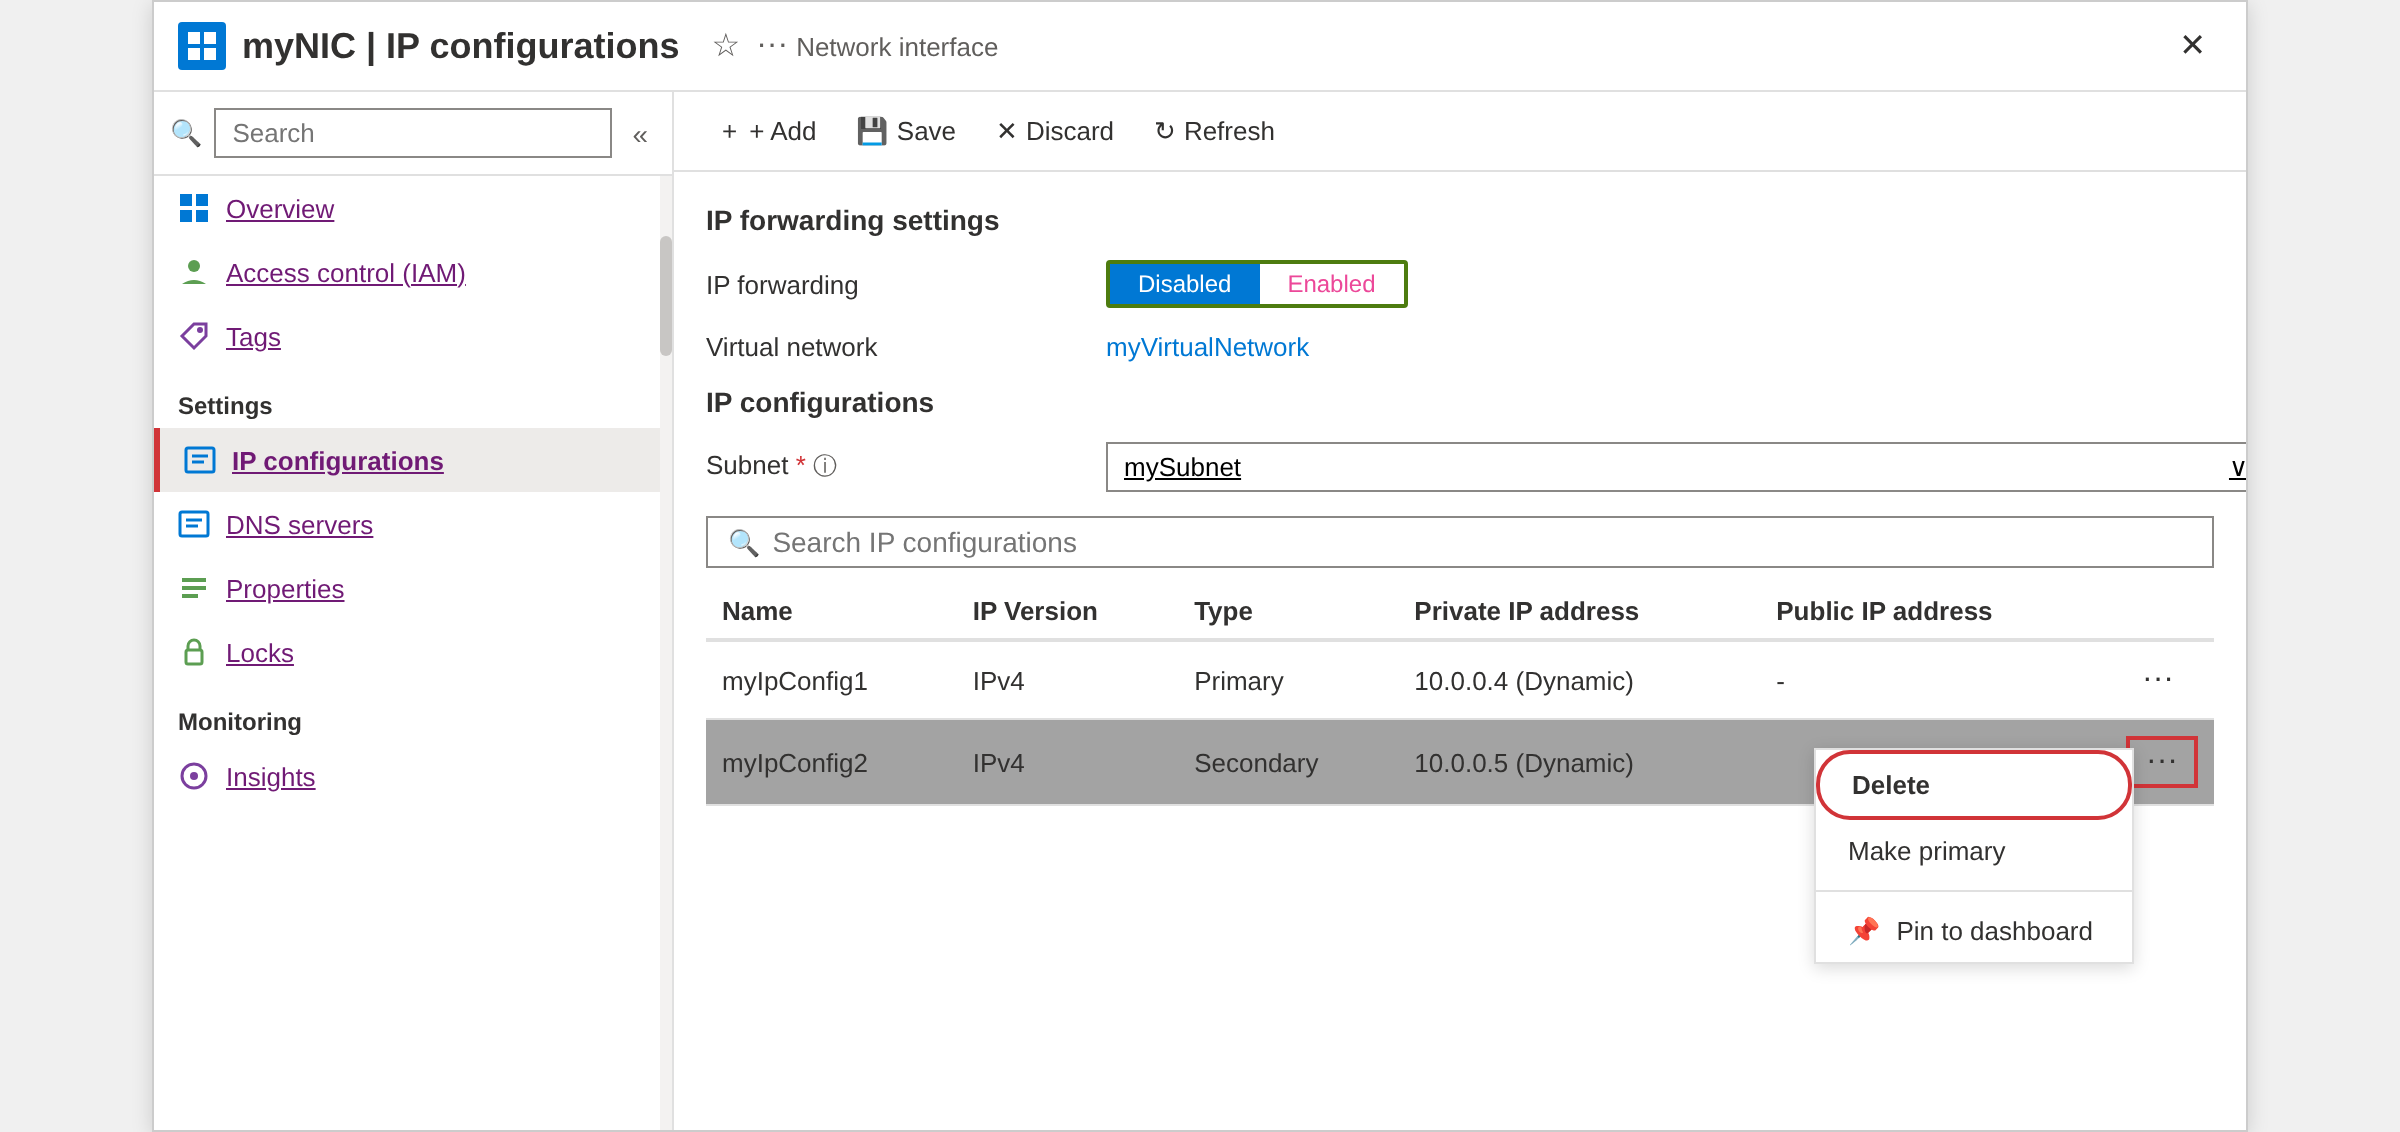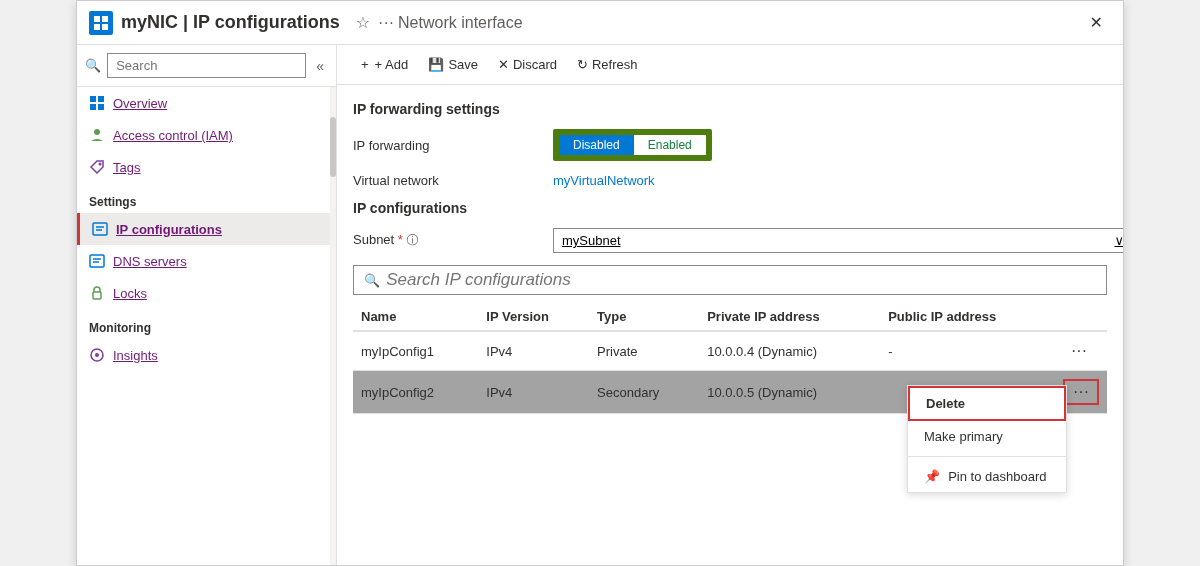--- a/index.html
+++ b/index.html
@@ -24,37 +24,37 @@
     .nav-icon { width: 16px; height: 16px; display: flex; align-items: center; justify-content: center; flex-shrink: 0; }
     .section-label { padding: 12px 12px 4px; font-weight: 700; font-size: 12px; color: #323130; }
     .nav-border-left { border-left: 3px solid #d13438; }
     .content-area { flex: 1; overflow-y: auto; padding: 0; display: flex; flex-direction: column; }
     .toolbar { display: flex; align-items: center; padding: 8px 16px; border-bottom: 1px solid #e0e0e0; gap: 4px; }
     .toolbar-btn { display: flex; align-items: center; gap: 4px; padding: 4px 8px; cursor: pointer; color: #323130; border: none; background: none; font-size: 13px; }
     .content-body { padding: 16px; flex: 1; }
     .section-title { font-size: 14px; font-weight: 600; color: #323130; margin-bottom: 12px; }
     .form-row { display: flex; align-items: center; margin-bottom: 12px; }
     .form-label { width: 200px; color: #323130; flex-shrink: 0; }
-    .toggle-group { display: flex; border-radius: 2px; overflow: hidden; border: 6px solid #4d7c0f; }
+    .toggle-group { display: flex; border-radius: 2px; overflow: hidden; border: 2px solid #4d7c0f; }
     .toggle-btn { padding: 3px 14px; font-size: 12px; cursor: pointer; }
     .toggle-btn.active { background: #0078d4; color: #fff; }
-    .toggle-btn.inactive { background: #fff; color: #15803d; }
+    .toggle-btn.inactive { background: #fff; color: #ec4899; }
     .link-text { color: #0078d4; cursor: pointer; text-decoration: none; }
     .subnet-dropdown { display: flex; align-items: center; border: 1px solid #8a8886; padding: 4px 8px; min-width: 580px; cursor: pointer; justify-content: space-between; text-decoration: underline; }
     .ip-config-section { margin-top: 8px; }
     .search-configs { display: flex; align-items: center; border: 1px solid #8a8886; padding: 4px 10px; margin-bottom: 8px; gap: 6px; color: #a19f9d; }
     .search-configs input { border: none; outline: none; flex: 1; font-size: 13px; color: #a19f9d; }
     .configs-table { width: 100%; border-collapse: collapse; }
     .configs-table th { text-align: left; padding: 6px 8px; font-weight: 600; color: #323130; border-bottom: 2px solid #e0e0e0; font-size: 13px; }
     .configs-table td { padding: 8px 8px; border-bottom: 1px solid #e0e0e0; color: #323130; font-size: 13px; }
     .row-highlighted { background: #a3a3a3; }
     .ellipsis-btn { cursor: pointer; color: #323130; padding: 2px 8px; font-size: 16px; display: flex; align-items: center; }
     .ellipsis-btn.highlighted { border: 2px solid #d13438; color: #323130; }
     .context-menu { position: absolute; background: #fff; border: 1px solid #e0e0e0; box-shadow: 0 2px 8px rgba(0,0,0,0.15); z-index: 100; min-width: 160px; }
-    .context-menu-item { padding: 8px 16px; cursor: pointer; display: flex; align-items: flex-start; gap: 8px; }
+    .context-menu-item { padding: 8px 16px; cursor: pointer; display: flex; align-items: flex-start; gap: 8px; border-radius: 17px; }
     .context-menu-item.delete-item { font-weight: 600; border: 2px solid #d13438; color: #323130; }
     .table-wrapper { position: relative; }
     .req-star { color: #d13438; }
     .info-icon { color: #605e5c; font-size: 12px; cursor: pointer; }
     .divider { height: 1px; background: #e0e0e0; margin: 4px 0; }
   </style>
 </head>
 <body>
 
 <div class="window">
@@ -66,21 +66,21 @@
           <rect x="9" y="1" width="6" height="6"></rect>
           <rect x="1" y="9" width="6" height="6"></rect>
           <rect x="9" y="9" width="6" height="6"></rect>
         </svg>
     </div>
     <span class="title-text">myNIC | IP configurations</span>
     <div class="title-actions">
       <span style="color:#605e5c; font-size:16px; cursor:pointer;">☆</span>
       <span style="color:#605e5c; font-size:16px; cursor:pointer;">···</span>
     </div>
-    <span style="margin-left:4px; color:#605e5c; font-size:16px;">Network interface</span>
+    <span style="margin-left:4px; color:#605e5c; font-size:13px;">Network interface</span>
     <div class="close-btn">✕</div>
   </div>
 
   <div class="main-content">
 
     <div class="sidebar">
       <div class="search-box">
         <span style="color:#605e5c;">🔍</span>
         <input type="text" placeholder="Search" style="">
         <span class="collapse-btn">«</span>
@@ -136,20 +136,30 @@
                   <rect x="1" y="2" width="14" height="12" rx="1" fill="none" stroke="#0078d4" stroke-width="1.5"></rect>
                   <line x1="4" y1="6" x2="12" y2="6" stroke="#0078d4" stroke-width="1.5"></line>
                   <line x1="4" y1="9" x2="10" y2="9" stroke="#0078d4" stroke-width="1.5"></line>
                 </svg>
             </span>
             <span>DNS servers</span>
           </div>
           <div class="nav-item">
             <span class="nav-icon">
               <svg width="16" height="16" viewBox="0 0 16 16">
+                  <rect x="2" y="3" width="12" height="2" fill="#5c9e52"></rect>
+                  <rect x="2" y="7" width="12" height="2" fill="#5c9e52"></rect>
+                  <rect x="2" y="11" width="8" height="2" fill="#5c9e52"></rect>
+                </svg>
+            </span>
+            <span>Properties</span>
+          </div>
+          <div class="nav-item">
+            <span class="nav-icon">
+              <svg width="16" height="16" viewBox="0 0 16 16">
                   <rect x="4" y="7" width="8" height="7" rx="1" fill="none" stroke="#5c9e52" stroke-width="1.5"></rect>
                   <path d="M5 7 V5 a3 3 0 0 1 6 0 v2" fill="none" stroke="#5c9e52" stroke-width="1.5"></path>
                 </svg>
             </span>
             <span>Locks</span>
           </div>
 
           <div class="section-label">Monitoring</div>
 
           <div class="nav-item">
@@ -216,40 +226,40 @@
               <span class="info-icon"> ⓘ</span>
             </span>
             <div class="subnet-dropdown">
               <span>mySubnet</span>
               <span>∨</span>
             </div>
           </div>
 
           <div class="search-configs">
             <span>🔍</span>
-            <input type="text" style="border: none; outline: none; font-size: 17px; flex: 1 1 0%; color: #737373; font-style: italic;" placeholder="Search IP configurations">
+            <input type="text" style="border: none; outline: none; font-size: 14px; flex: 1 1 0%; color: #737373;" placeholder="Search IP configurations">
           </div>
 
           <div class="table-wrapper">
             <table class="configs-table">
               <thead>
                 <tr>
                   <th>Name</th>
                   <th>IP Version</th>
                   <th>Type</th>
                   <th>Private IP address</th>
                   <th>Public IP address</th>
                   <th style="width:40px;"></th>
                 </tr>
               </thead>
               <tbody>
                 <tr class="table-row">
                   <td>myIpConfig1</td>
                   <td>IPv4</td>
-                  <td>Private</td>
+                  <td>Primary</td>
                   <td>10.0.0.4 (Dynamic)</td>
                   <td>-</td>
                   <td>
                     <div class="ellipsis-btn">···</div>
                   </td>
                 </tr>
                 <tr class="table-row row-highlighted">
                   <td>myIpConfig2</td>
                   <td>IPv4</td>
                   <td>Secondary</td>

